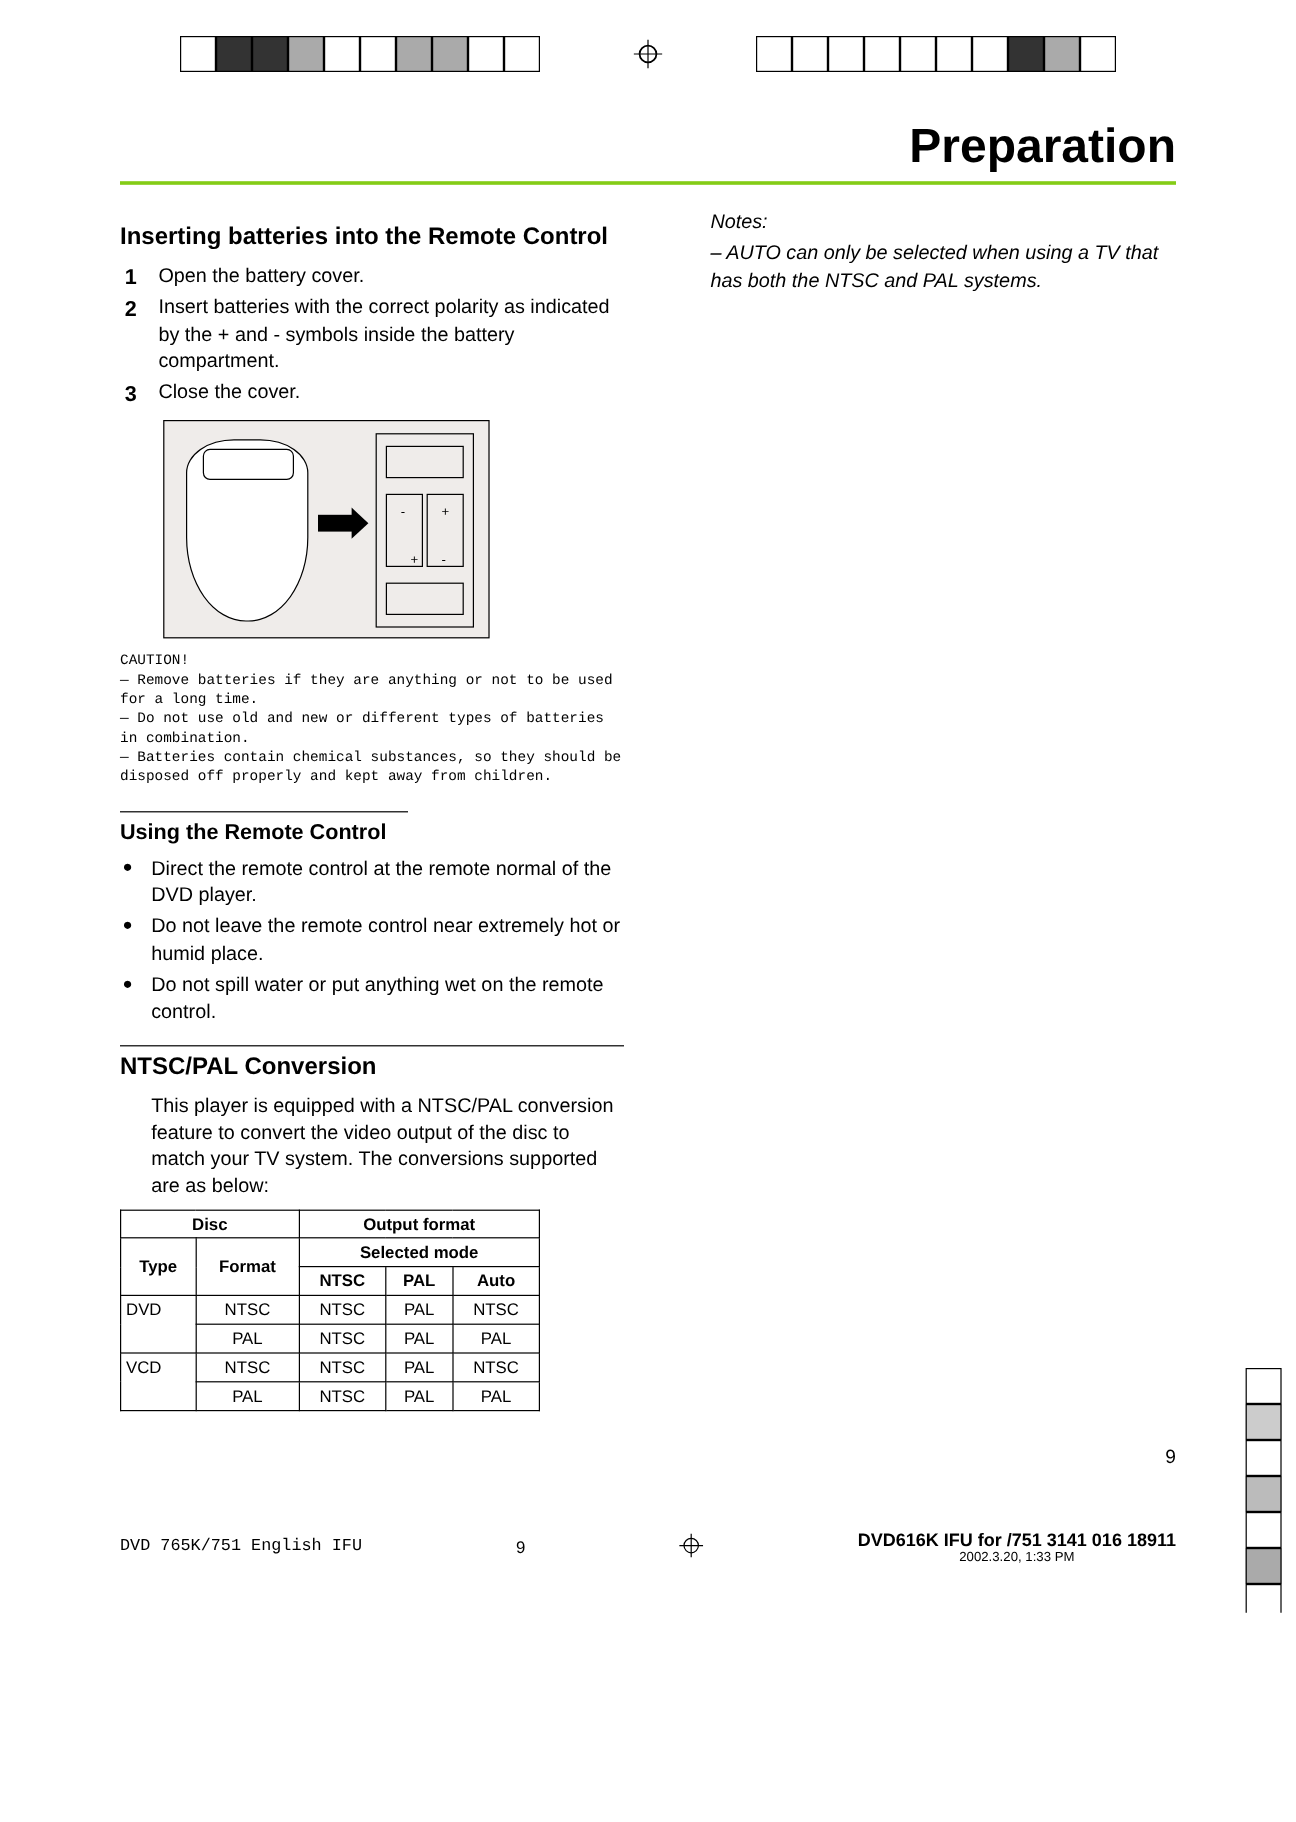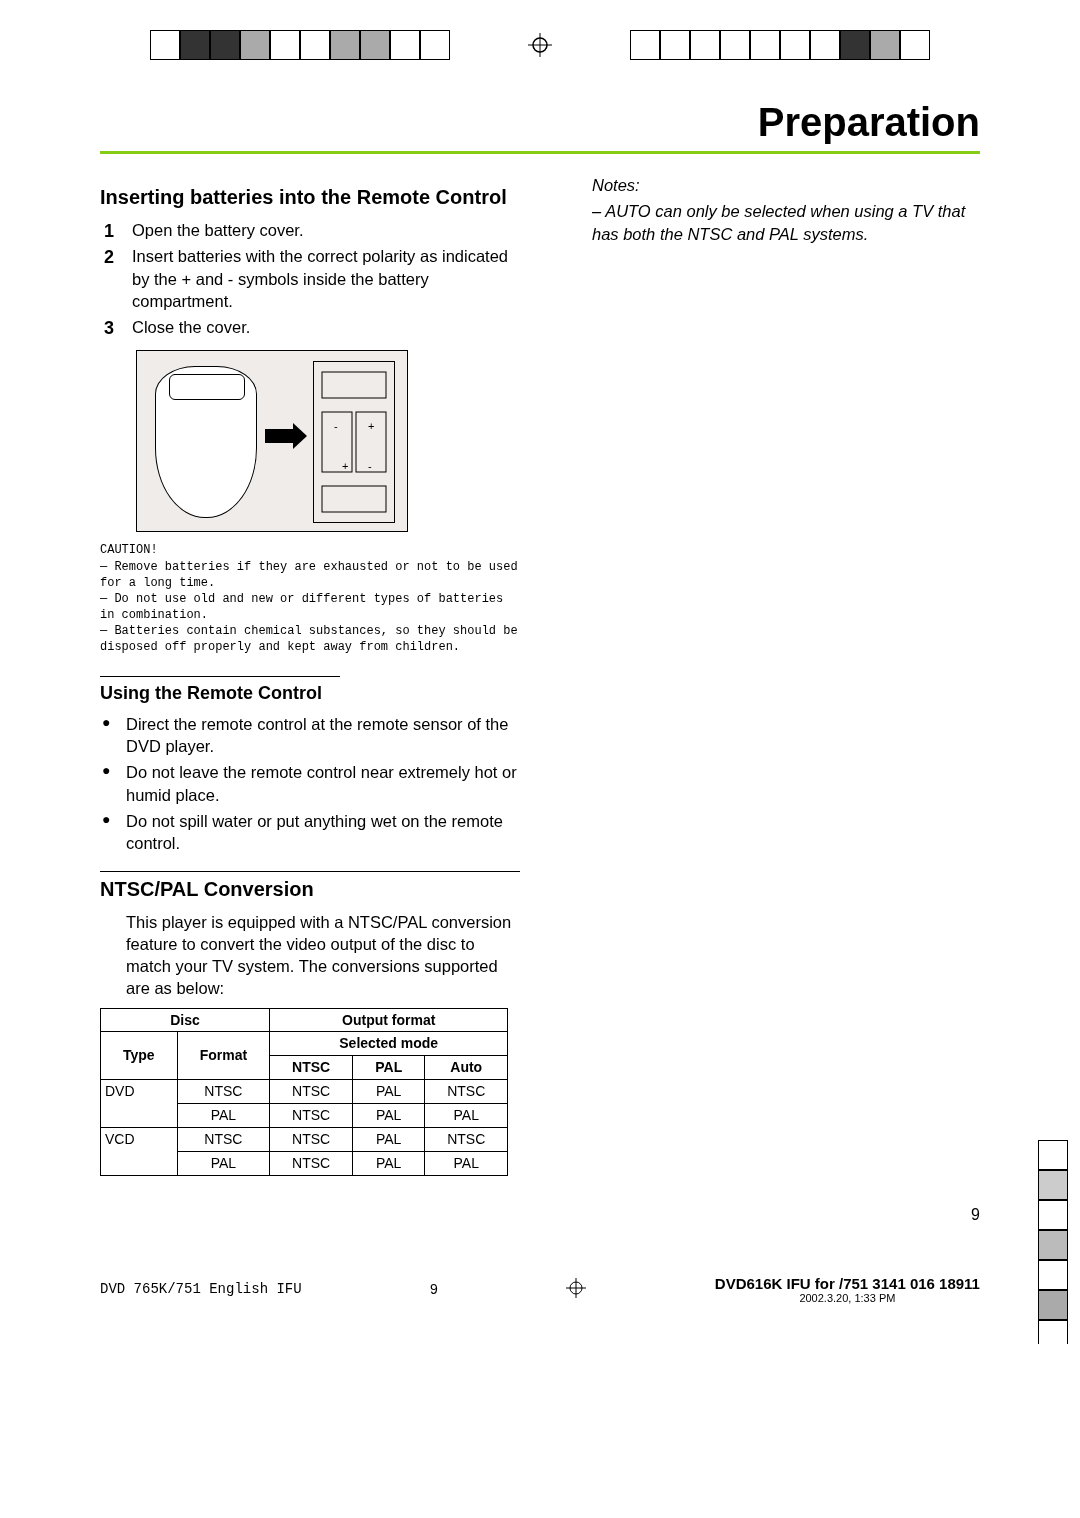--- a/index.html
+++ b/index.html
@@ -161,21 +161,21 @@
     margin: 0 0 4px 16px;
   }
   table.conv {
     border-collapse: collapse;
     width: 350px;
     font-size: 14px;
     margin-top: 8px;
   }
   table.conv th, table.conv td {
     border: 1px solid #000;
-    padding: 2px 22px;
+    padding: 2px 5px;
     text-align: center;
   }
   table.conv th { font-weight: bold; }
   .type-cell { text-align: left !important; vertical-align: top; padding-left: 4px !important; }
   .page-num {
     text-align: right;
     font-size: 16px;
     margin-top: 30px;
   }
   .footer {
@@ -268,28 +268,28 @@
             <rect x="42" y="50" width="30" height="60" stroke="#000" fill="none"></rect>
             <text x="54" y="68" font-size="11">+</text>
               <text x="54" y="108" font-size="11">-</text>
             <rect x="8" y="124" width="64" height="26" stroke="#000" fill="none"></rect>
           </svg>
         </div>
       </div>
 
       <div class="caution-block">
         <div>CAUTION!</div>
-        <div>— Remove batteries if they are exhausted or not to be used for a long time.</div>
+        <div>— Remove batteries if they are anything or not to be used for a long time.</div>
         <div>— Do not use old and new or different types of batteries in combination.</div>
         <div>— Batteries contain chemical substances, so they should be disposed off properly and kept away from children.</div>
       </div>
 
       <div class="section-heading short">Using the Remote Control</div>
       <ul class="bullet-list">
-        <li>Direct the remote control at the remote sensor of the DVD player.</li>
+        <li>Direct the remote control at the remote normal of the DVD player.</li>
         <li>Do not leave the remote control near extremely hot or humid place.</li>
         <li>Do not spill water or put anything wet on the remote control.</li>
       </ul>
 
       <div class="section-heading" style="width:100%;">NTSC/PAL Conversion</div>
       <p style="padding-left:26px;margin:4px 0 8px 0;">This player is equipped with a NTSC/PAL conversion feature to convert the video output of the disc to match your TV system. The conversions supported are as below:</p>
 
       <table class="conv">
         <tbody>
             <tr>

